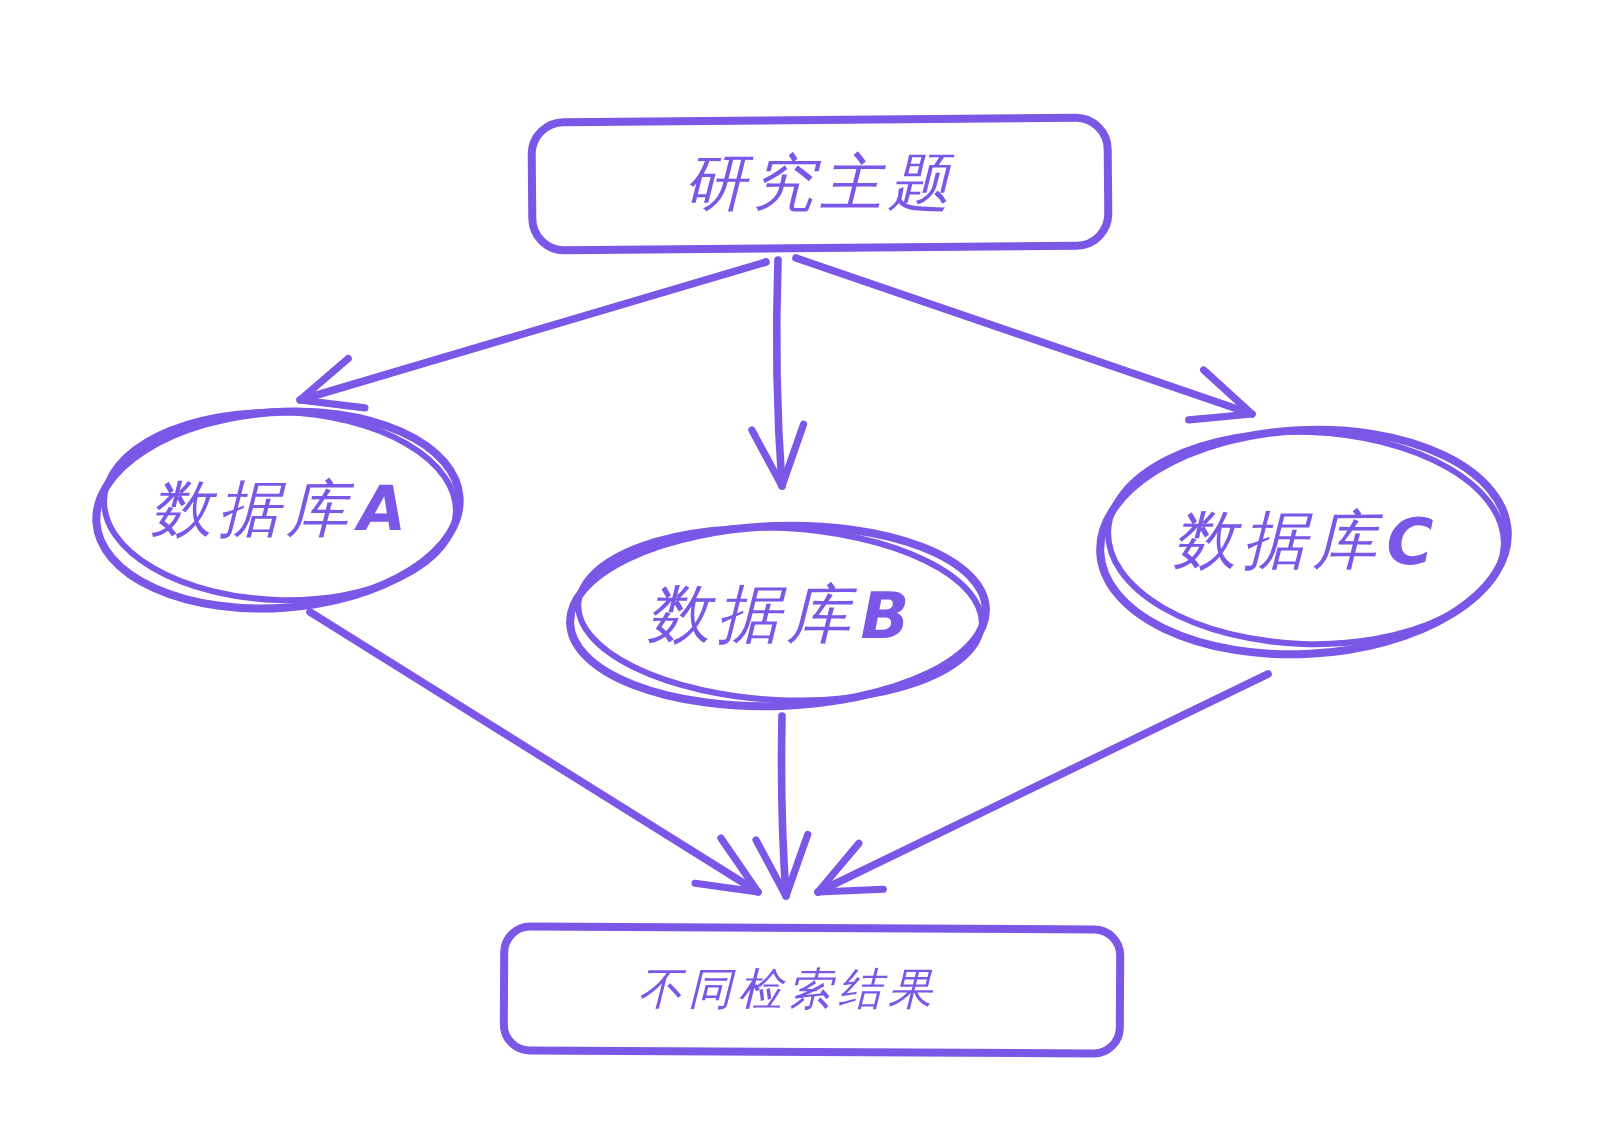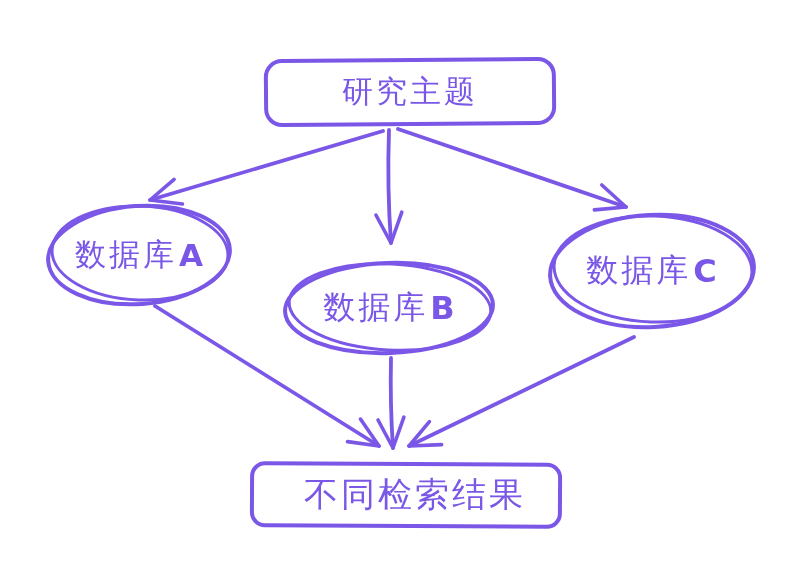--- a/index.html
+++ b/index.html
@@ -3,20 +3,21 @@
 <meta charset="utf-8">
 <style>
   html, body { margin: 0; padding: 0; background: #ffffff; }
   .canvas {
     position: relative;
     width: 802px;
     height: 573px;
     background: var(--bg, #ffffff);
     font-family: "DejaVu Sans", sans-serif;
     overflow: hidden;
+    font-style: italic;
   }
   svg.diagram { position: absolute; left: 0; top: 0; }
   .shape {
     fill: none;
     stroke: var(--accent, #7A57E6);
     stroke-width: 4;
     stroke-linecap: round;
     stroke-linejoin: round;
   }
   .shape.pass2 { stroke-width: 3; }
@@ -33,21 +34,21 @@
     justify-content: center;
     color: var(--accent, #7A57E6);
     letter-spacing: 3px;
     white-space: nowrap;
     user-select: none;
   }
   .pos-topic  { left: 266px; top: 60px;  width: 288px; height: 64px;  font-size: 31px; }
   .pos-db-a   { left: 48px;  top: 206px; width: 182px; height: 98px;  font-size: 31px; }
   .pos-db-b   { left: 285px; top: 263px; width: 208px; height: 90px;  font-size: 32px; }
   .pos-db-c   { left: 550px; top: 215px; width: 203px; height: 112px; font-size: 32px; }
-  .pos-result { left: 261px; top: 464px; width: 308px; height: 62px;  font-size: 34px; }
+  .pos-result { left: 240px; top: 464px; width: 308px; height: 62px;  font-size: 22px; }
   .node-letter {
     font-weight: 800;
     letter-spacing: 0;
     margin-left: 2px;
   }
 </style>
 </head>
 <body>
 
 <div class="canvas">

